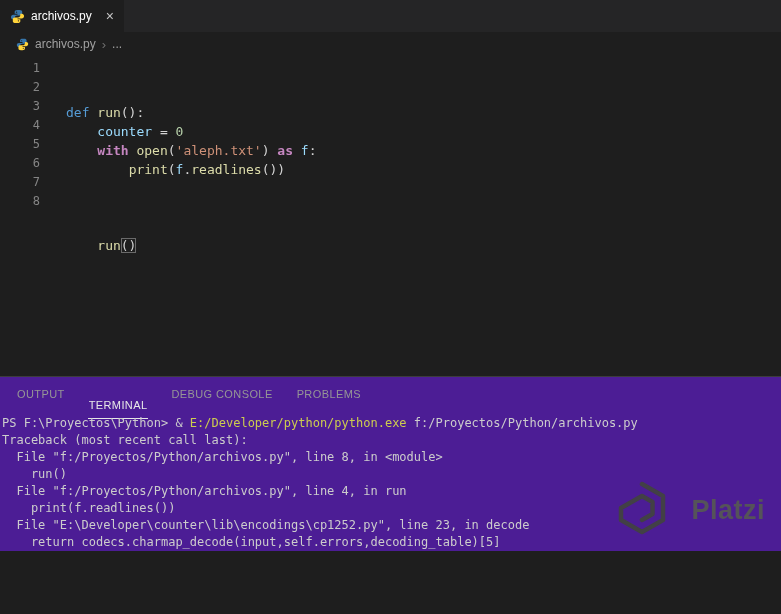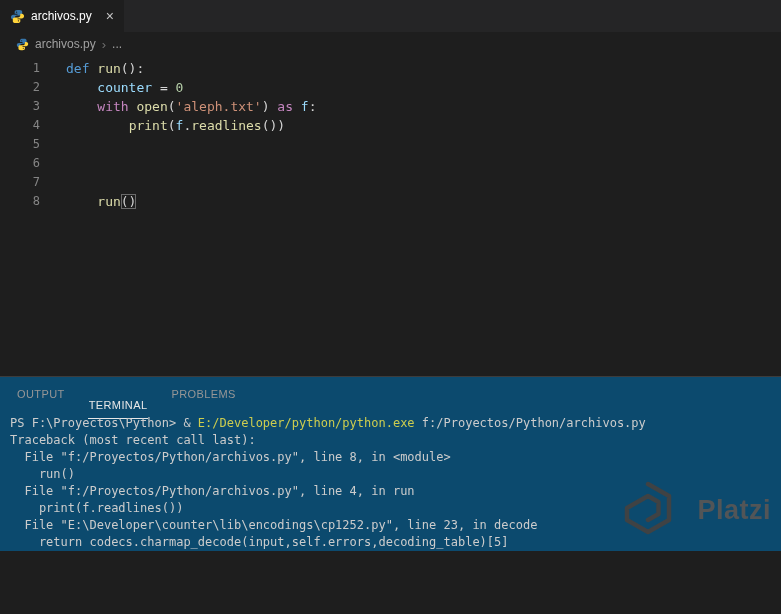--- a/index.html
+++ b/index.html
@@ -31,53 +31,53 @@
   .breadcrumb { height: 24px; display: flex; align-items: center; gap: 6px; padding-left: 16px; color: #a0a0a0; font-size: 12px; }
   .breadcrumb .sep { color: #6e6e6e; font-size: 13px; }
 
   
   .editor {
     height: 320px; padding-top: 3px;
     font-family: "DejaVu Sans Mono", "Liberation Mono", monospace; font-size: 13px;
   }
   .code-line { display: flex; height: 19px; line-height: 19px; white-space: pre; }
   .line-num { width: 40px; text-align: right; color: #858585; flex: none; font-size: 12px; }
-  .code-text { margin-left: 26px; color: var(--c-pl); }
+  .code-text { margin-left: 26px; color: var(--c-pl); margin-top: 44px; }
   .tok-kw  { color: var(--c-kw); }
-  .tok-ctl { color: var(--c-ctl); }
+  .tok-ctl { color: var(--c-ctl); font-weight: bold; }
   .tok-fn  { color: var(--c-fn); }
   .tok-var { color: var(--c-var); }
   .tok-num { color: var(--c-num); }
   .tok-str { color: var(--c-str); }
   .tok-pl  { color: var(--c-pl); }
   .tok-box { color: var(--c-pl); outline: 1px solid #6a6a6a; outline-offset: -1px; }
 
   
-  .panel { position: absolute; left: 0; right: 0; top: 376px; bottom: 0; border-top: 1px solid #3c3c3c; background: #0c4a6e; }
+  .panel { position: absolute; left: 0; right: 0; top: 376px; bottom: 0; border-top: 1px solid #3c3c3c; background: #4c1d95; }
   .panel-tabs { height: 32px; display: flex; align-items: center; gap: 22px; padding-left: 16px; }
   .panel-tab {
     font-size: 11px; letter-spacing: 0.4px; color: #969696;
     padding: 9px 1px 7px; cursor: pointer; text-transform: uppercase;
   }
   .panel-tab.active { color: #e7e7e7; border-bottom: 1px solid var(--c-accent_tab_underline); margin-top: 23px; }
 
   
   .terminal {
-    position: relative; z-index: 1; padding: 6px 0 0 10px;
+    position: relative; z-index: 1; padding: 6px 0 0 2px;
     font-family: "DejaVu Sans Mono", "Liberation Mono", monospace;
     font-size: 12px; color: #cccccc;
   }
   .term-line { height: 17px; line-height: 17px; white-space: pre; }
   .term-pl  { color: #cccccc; }
   .term-cmd { color: var(--c-cmd); }
   .cursor { display: inline-block; width: 8px; height: 13px; background: #c8c8c8; vertical-align: middle; margin-left: 1px; }
 
   
   .watermark {
-    position: absolute; right: 10px; bottom: 12px; z-index: 0;
+    position: absolute; right: 16px; bottom: 12px; z-index: 0;
     display: flex; align-items: center; gap: 24px; opacity: 0.95; pointer-events: none;
   }
   .watermark-text { color: #565656; font-size: 27px; font-weight: 700; letter-spacing: 0.5px; }
 </style>
 </head>
 <body>
 
 <div class="window">
 
   <div class="tabbar">
@@ -115,20 +115,21 @@
         <div class="code-line"><span class="line-num">6</span><span class="code-text"></span></div>
         <div class="code-line"><span class="line-num">7</span></div>
         <div class="code-line"><span class="line-num">8</span><span class="code-text"><span class="tok-pl">    </span><span class="tok-fn">run</span><span class="tok-box">()</span></span></div>
       </div>
   </div>
 
   <div class="panel">
     <div class="panel-tabs">
         <span class="panel-tab">OUTPUT</span>
         <span class="panel-tab active">TERMINAL</span>
+        <span class="panel-tab">DEBUG CONSOLE</span>
         <span class="panel-tab">PROBLEMS</span>
       </div>
     <div class="terminal">
         <div class="term-line"><span class="term-pl">PS F:\Proyectos\Python&gt; </span><span class="term-pl">&amp; </span><span class="term-cmd">E:/Developer/python/python.exe</span><span class="term-pl"> f:/Proyectos/Python/archivos.py</span></div>
         <div class="term-line"><span class="term-pl">Traceback (most recent call last):</span></div>
         <div class="term-line"><span class="term-pl">  File "f:/Proyectos/Python/archivos.py", line 8, in &lt;module&gt;</span></div>
         <div class="term-line"><span class="term-pl">    run()</span></div>
         <div class="term-line"><span class="term-pl">  File "f:/Proyectos/Python/archivos.py", line 4, in run</span></div>
         <div class="term-line"><span class="term-pl">    print(f.readlines())</span></div>
         <div class="term-line"><span class="term-pl">  File "E:\Developer\counter\lib\encodings\cp1252.py", line 23, in decode</span></div>

